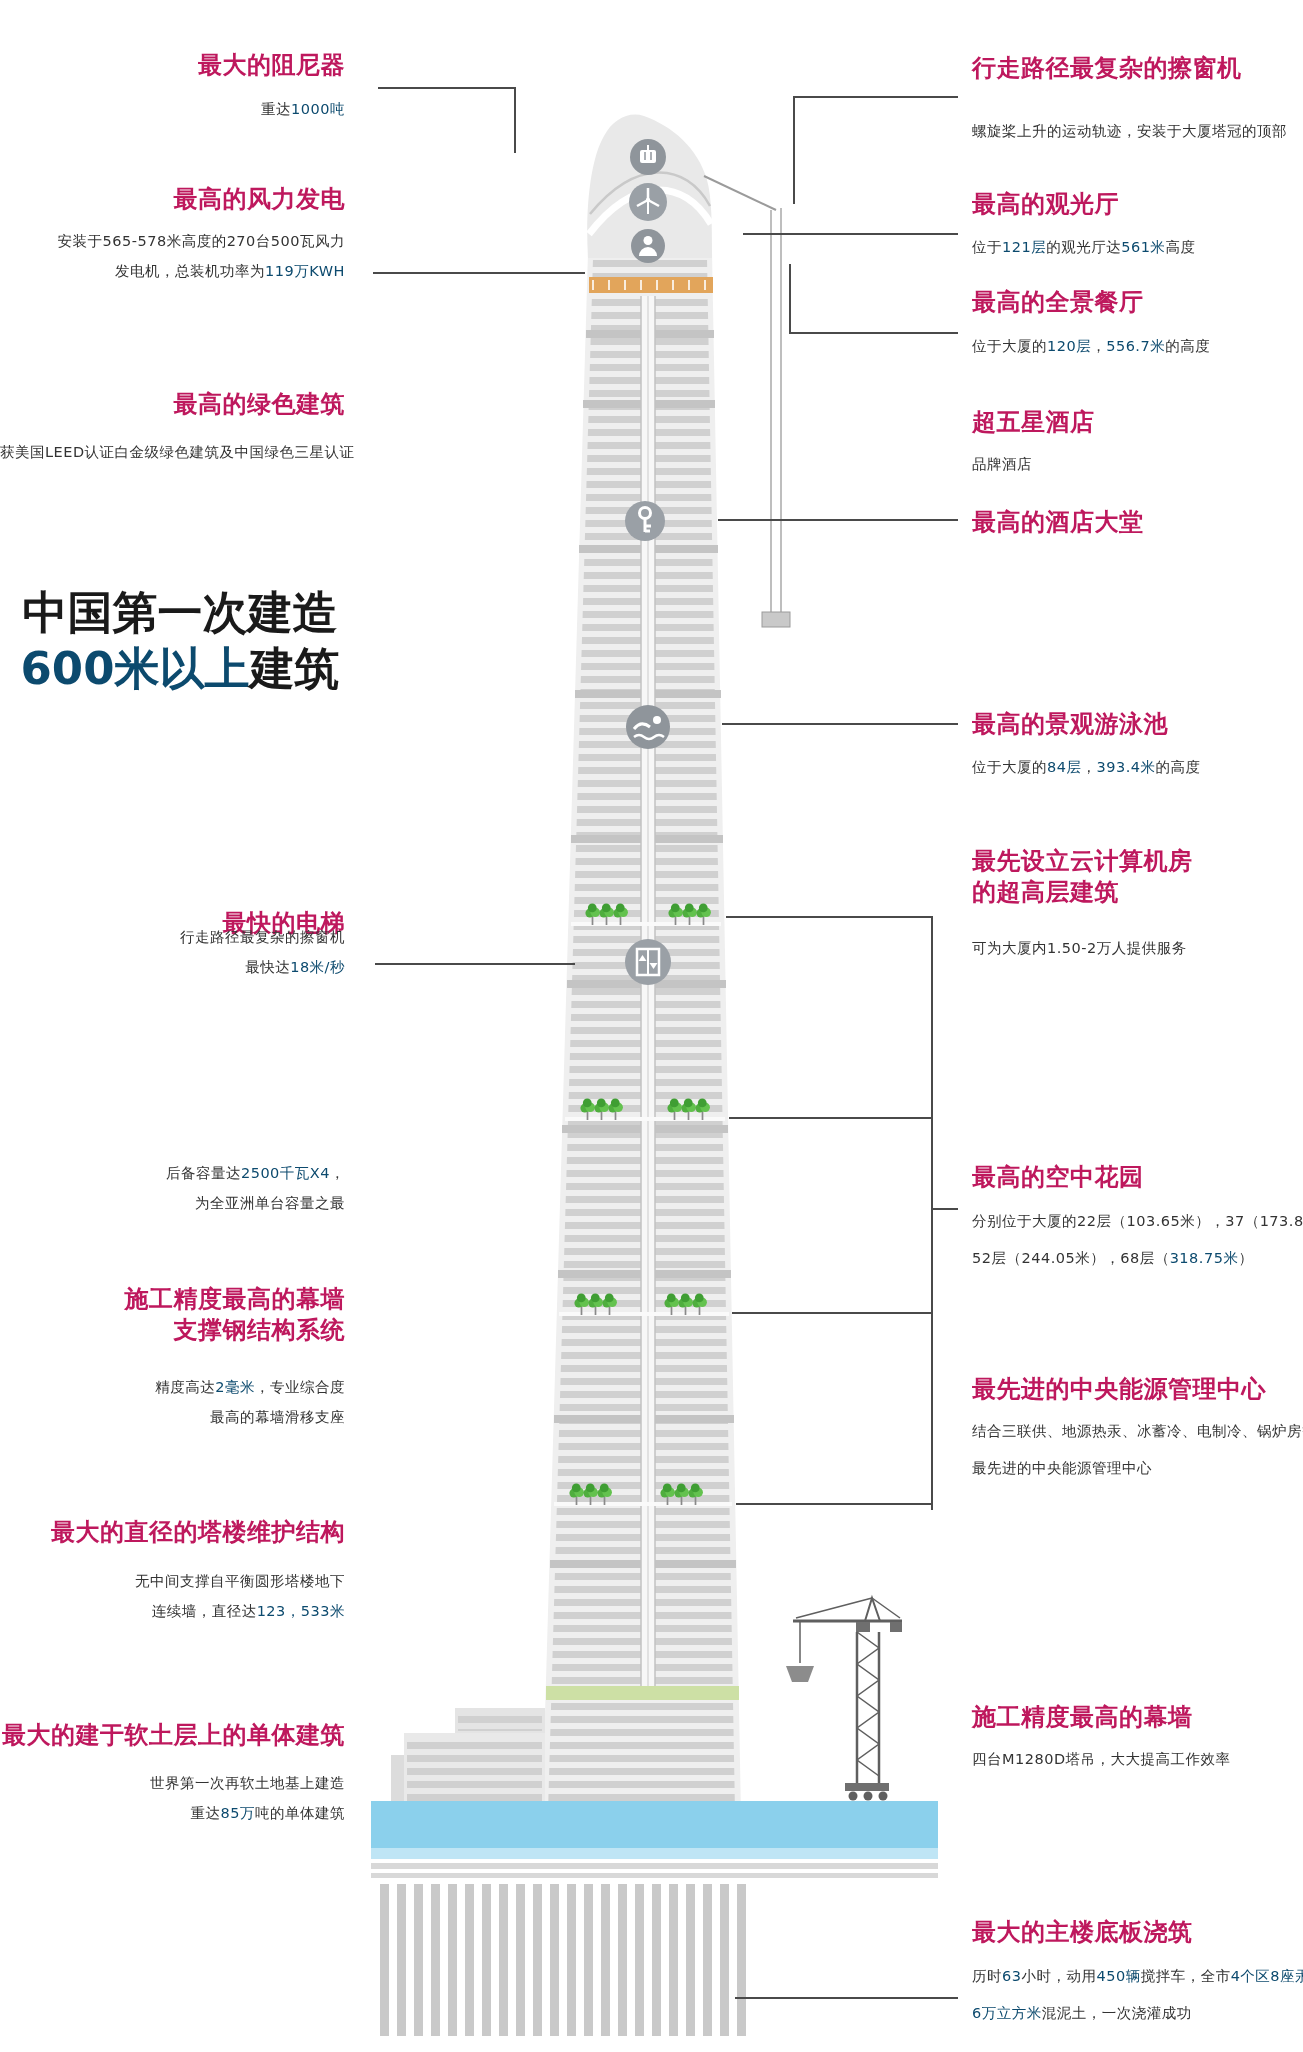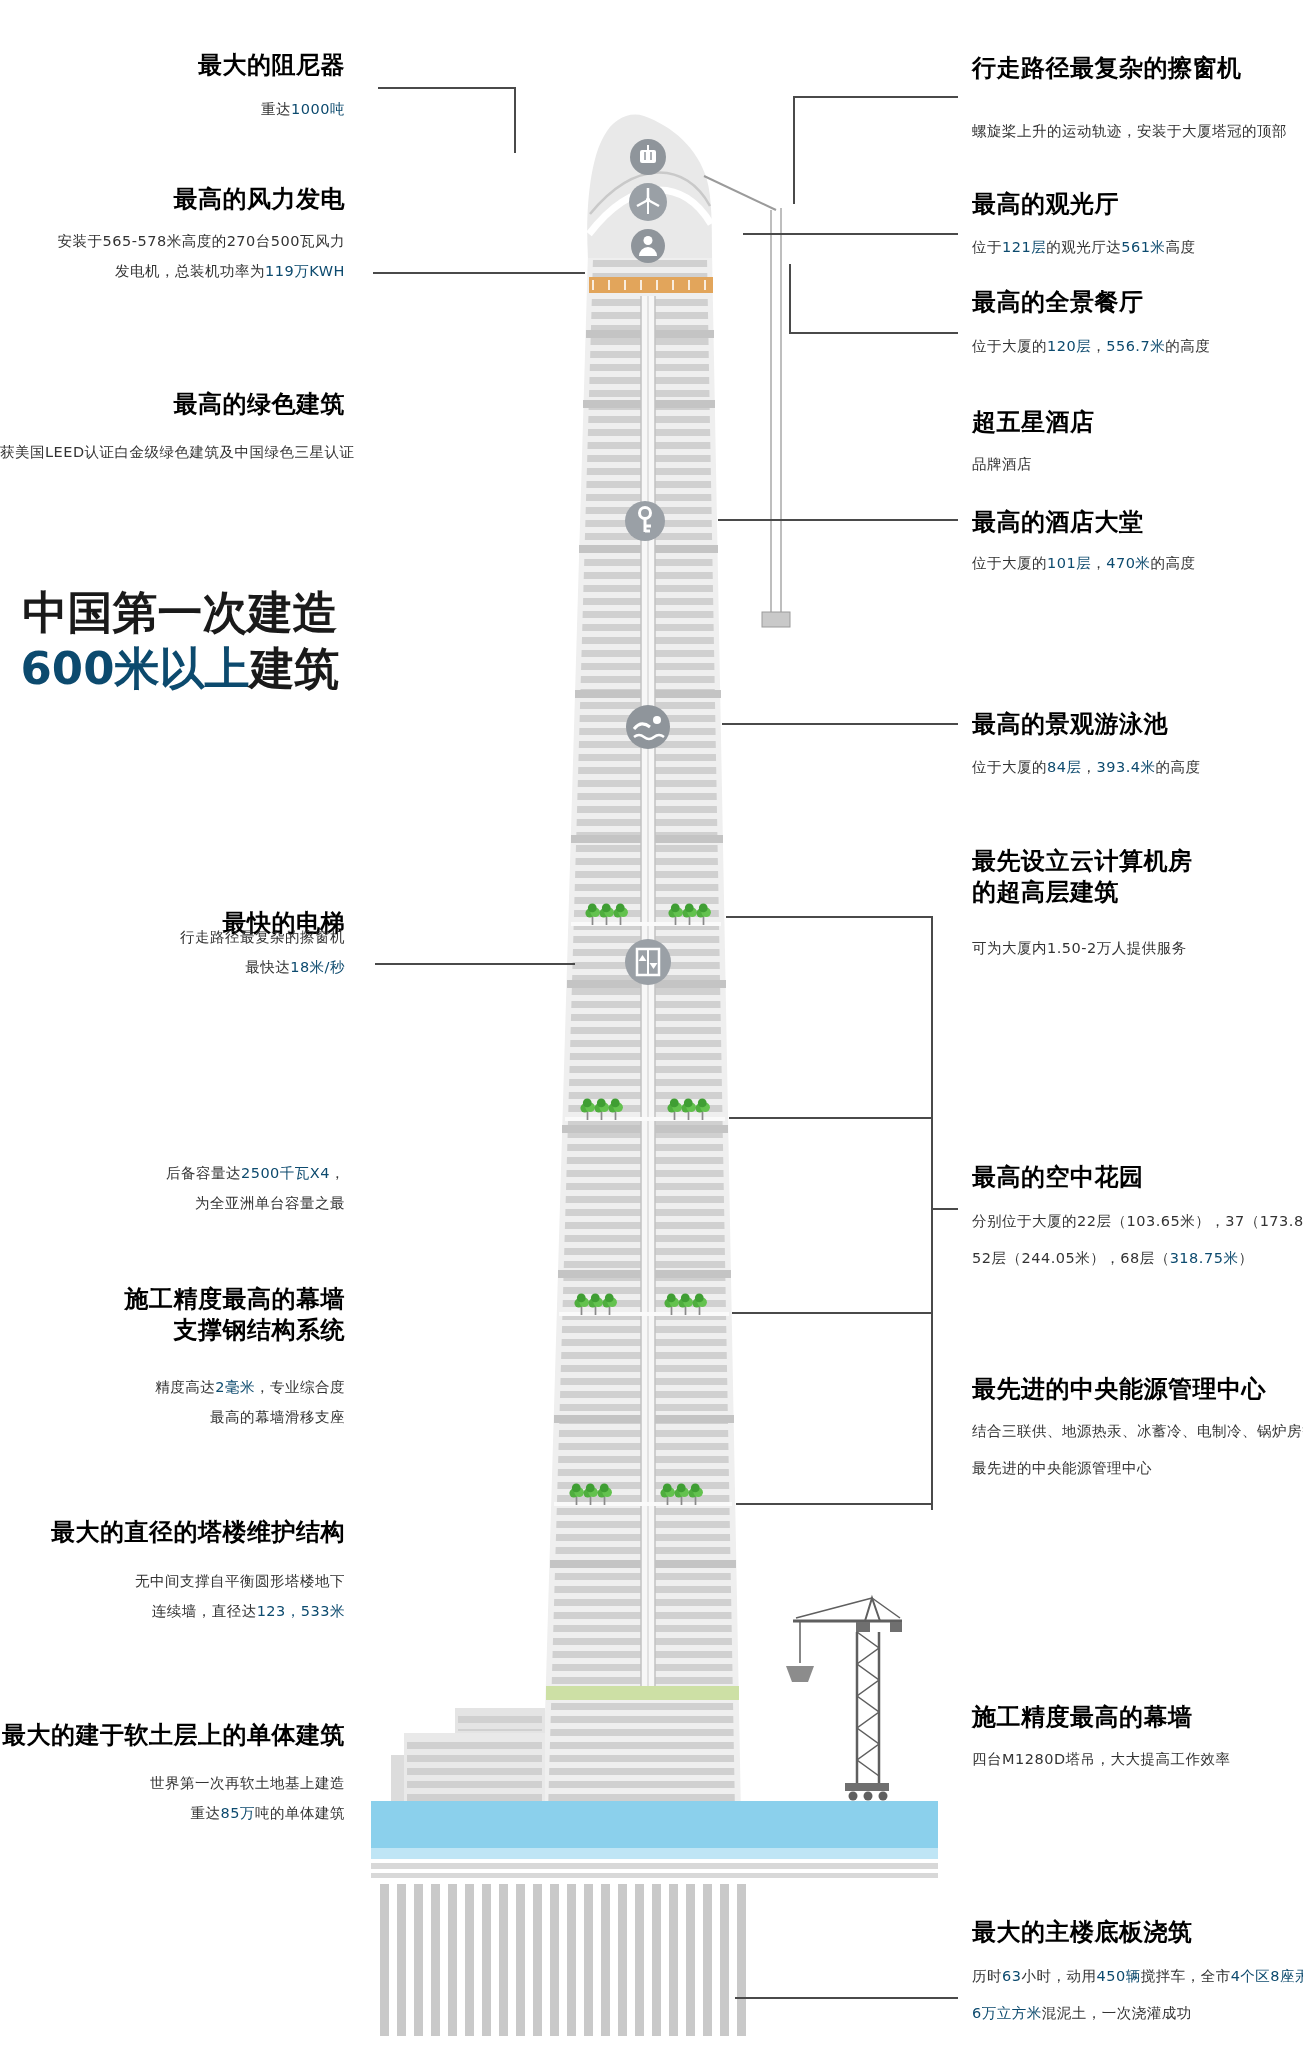--- a/index.html
+++ b/index.html
@@ -1,20 +1,20 @@
 <!DOCTYPE html>
 <html><head>
 <meta charset="utf-8">
 <style>
   html,body{margin:0;padding:0;background:#ffffff;}
   .canvas{position:relative;width:1303px;height:2052px;background:#ffffff;overflow:hidden;
           font-family:"DejaVu Sans","Liberation Sans",sans-serif;}
   .col-l{position:absolute;left:0;width:345px;text-align:right;}
   .col-r{position:absolute;left:972px;width:331px;text-align:left;}
-  .hd{font-weight:700;font-size:24px;color:#000000;line-height:31px;letter-spacing:.5px;}
+  .hd{font-weight:700;font-size:24px;color:#be185d;line-height:31px;letter-spacing:.5px;}
   .ds{font-size:14.5px;color:#333333;letter-spacing:.5px;}
   .ds .line{white-space:nowrap;}
   .lh30 .line{line-height:30px;}
   .lh37 .line{line-height:37px;}
   .big-title{position:absolute;left:10px;top:585px;width:340px;text-align:center;
              font-weight:700;font-size:45px;line-height:56px;color:#1a1a1a;}
   .hl{color:#0c4a6e;}
   .leader{position:absolute;background:#4a4a4a;}
   svg.art{position:absolute;left:0;top:0;}
 </style>
@@ -319,23 +319,20 @@
   <div class="col-r hd" style="top:407px">
       <div>超五星酒店</div>
     </div>
   <div class="col-r ds lh37" style="top:446px">
       <div class="line"><span>品牌酒店</span></div>
     </div>
 
   <div class="col-r hd" style="top:507px">
       <div>最高的酒店大堂</div>
     </div>
-  <div class="col-r ds lh37" style="top:545px">
-      <div class="line"><span>位于大厦的</span><span class="hl">101层</span><span>，</span><span class="hl">470米</span><span>的高度</span></div>
-    </div>
 
   <div class="col-r hd" style="top:709px">
       <div>最高的景观游泳池</div>
     </div>
   <div class="col-r ds lh37" style="top:749px">
       <div class="line"><span>位于大厦的</span><span class="hl">84层</span><span>，</span><span class="hl">393.4米</span><span>的高度</span></div>
     </div>
 
   <div class="col-r hd" style="top:846px">
     <div>最先设立云计算机房</div>

